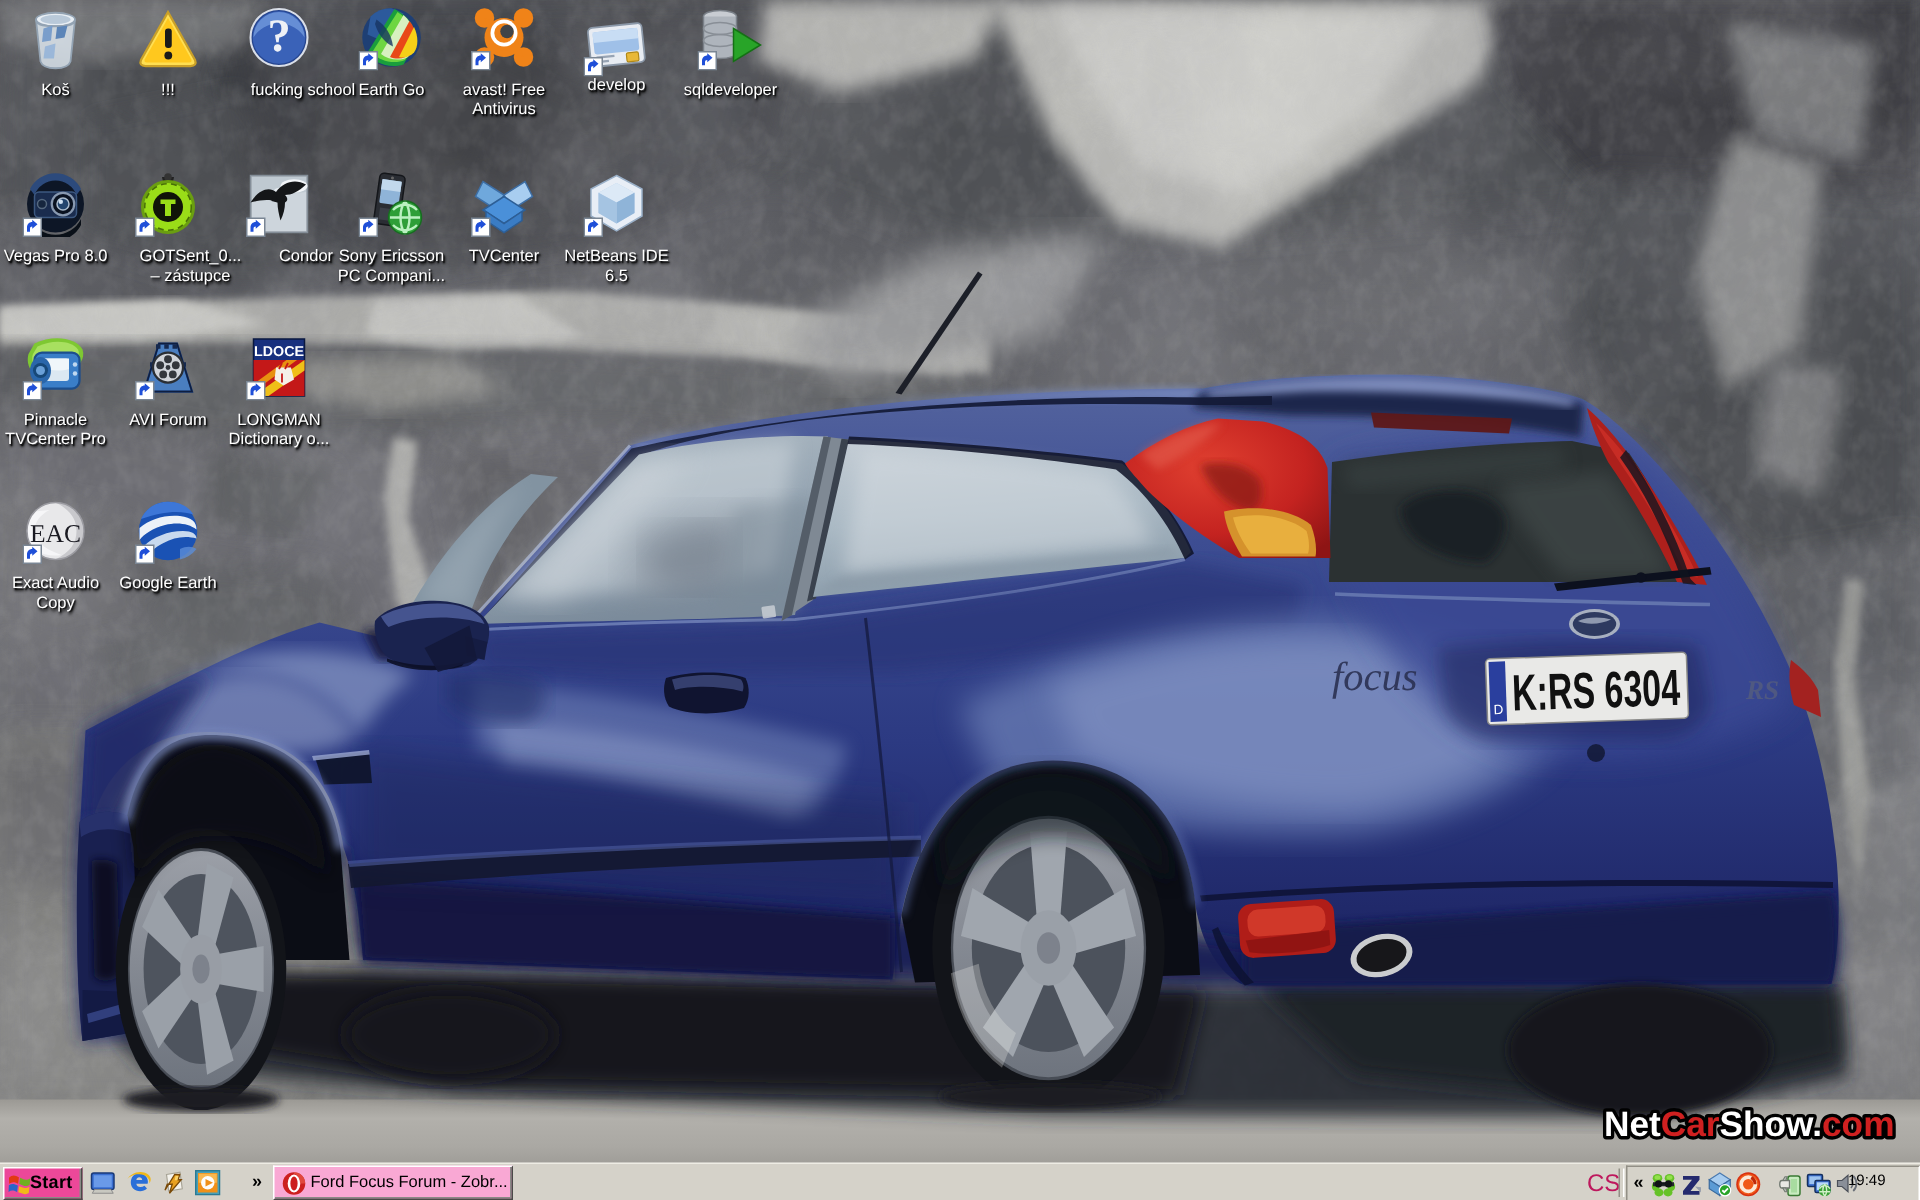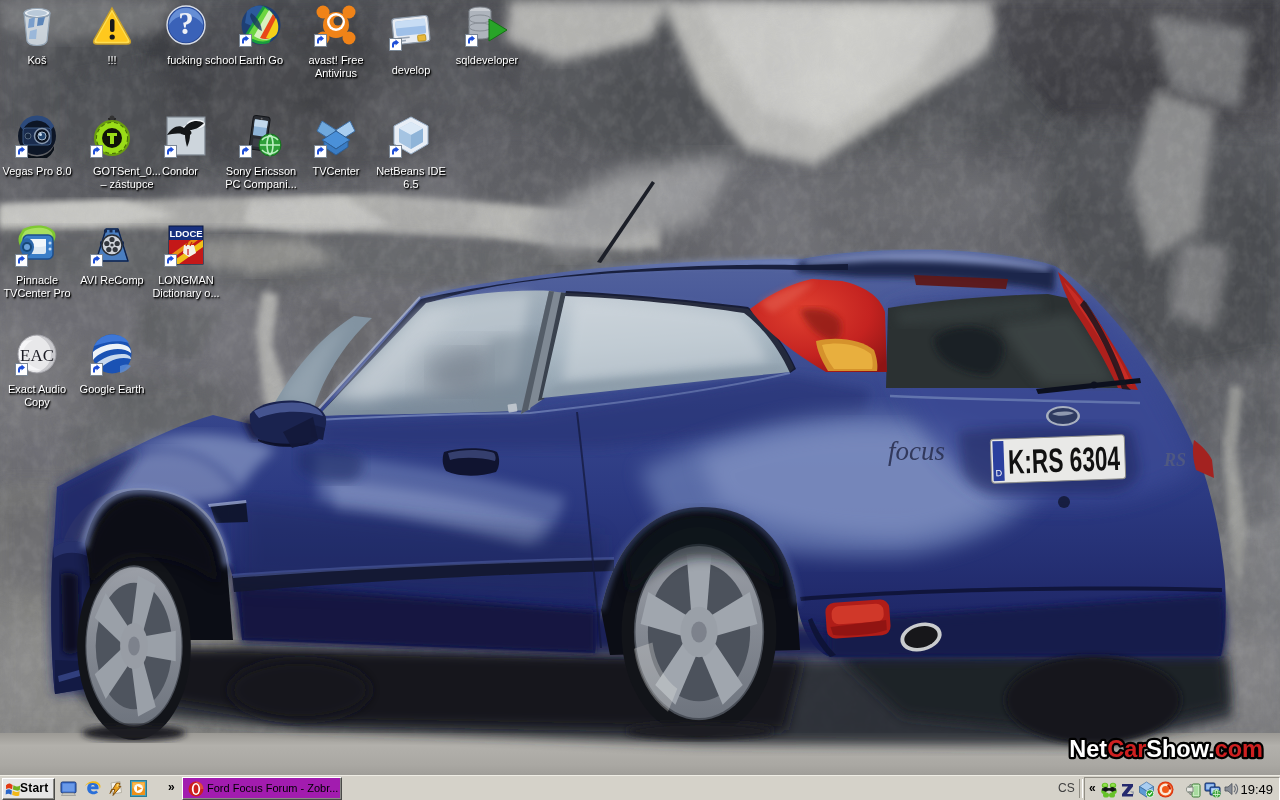--- a/index.html
+++ b/index.html
@@ -1,28 +1,28 @@
 <!DOCTYPE html>
 <html><head><meta charset="utf-8">
 <style>
 html,body{margin:0;padding:0;width:1280px;height:800px;overflow:hidden;font-family:"Liberation Sans",sans-serif;}
 #desktop{position:absolute;left:0;top:0;width:1280px;height:800px;background:#6a6b6e;}
 #wall{position:absolute;left:0;top:0;}
 .lbl{position:absolute;color:#fff;font-size:11px;line-height:13px;text-align:center;text-shadow:1px 1px 1px #000,1px 2px 2px rgba(0,0,0,.9);width:110px;}
 .ico{position:absolute;}
 #taskbar{position:absolute;left:0;top:775px;width:1280px;height:25px;background:#d5d2c9;border-top:1px solid #eeece4;box-sizing:border-box;}
-#startbtn{position:absolute;left:2px;top:2px;width:51px;height:20px;background:#e5e5e5;border-top:1px solid #fff;border-left:1px solid #fff;border-right:1px solid #4a4a48;border-bottom:1px solid #4a4a48;box-shadow:inset -1px -1px 0 #8a8a86;font-weight:bold;font-size:12px;color:#000;}
+#startbtn{position:absolute;left:2px;top:2px;width:51px;height:20px;background:#ec4899;border-top:1px solid #fff;border-left:1px solid #fff;border-right:1px solid #4a4a48;border-bottom:1px solid #4a4a48;box-shadow:inset -1px -1px 0 #8a8a86;font-weight:bold;font-size:12px;color:#000;}
 #startbtn span{position:absolute;left:17px;top:2px;letter-spacing:0.2px;}
-#taskbtn{position:absolute;left:182px;top:1px;width:158px;height:21px;background:#a21caf;border-top:1px solid #fff;border-left:1px solid #fff;border-right:1px solid #4a4a48;border-bottom:1px solid #4a4a48;box-shadow:inset -1px -1px 0 #8a8a86;font-size:11px;color:#000;}
+#taskbtn{position:absolute;left:182px;top:1px;width:158px;height:21px;background:#f9a8d4;border-top:1px solid #fff;border-left:1px solid #fff;border-right:1px solid #4a4a48;border-bottom:1px solid #4a4a48;box-shadow:inset -1px -1px 0 #8a8a86;font-size:11px;color:#000;}
 #taskbtn span{position:absolute;left:24px;top:4px;white-space:nowrap;}
 .qlicon{position:absolute;top:4px;}
-#traytxt{position:absolute;left:1058px;top:5px;font-size:12px;color:#404040;}
+#traytxt{position:absolute;left:1058px;top:5px;font-size:16px;color:#be185d;}
 #traydiv{position:absolute;left:1079px;top:3px;width:2px;height:19px;border-left:1px solid #928f86;border-right:1px solid #fff;}
 #tray{position:absolute;left:1084px;top:1px;width:194px;height:22px;border-top:1px solid #928f86;border-left:1px solid #928f86;border-bottom:1px solid #fff;border-right:1px solid #fff;}
-#clock{position:absolute;right:6px;top:4px;font-size:13px;color:#000;}
+#clock{position:absolute;right:22px;top:4px;font-size:10px;color:#000;}
 .chev{font-weight:bold;font-size:12px;color:#000;}
 </style></head>
 <body>
 <div id="desktop">
 <svg id="wall" width="1280" height="775" viewBox="0 0 1280 775">
 <defs>
 <linearGradient id="rockbg" x1="0" y1="0" x2="0" y2="1">
 <stop offset="0" stop-color="#4b4c51"></stop>
           <stop offset="0.35" stop-color="#5d5e63"></stop>
           <stop offset="0.62" stop-color="#717276"></stop>
@@ -411,21 +411,21 @@
 <rect x="7" y="13" width="30" height="15" rx="2" fill="#9fc0e8"></rect>
           <rect x="7" y="13" width="30" height="7" fill="#c8ddf4"></rect>
 <path d="M8,30 L20,30 M8,33 L16,33" stroke="#98a4b4" stroke-width="1.5"></path>
 <rect x="28" y="29" width="8" height="6" rx="1" fill="#e8b838" stroke="#b08818" stroke-width="0.8"></rect>
         </g>
         <g transform="translate(0,31)">
           <rect x="0.5" y="0.5" width="12" height="12" fill="#fff" stroke="#7a8694" stroke-width="1"></rect>
           <path d="M3,9.5 L3,6.5 C3,4.5 4.5,3 6.5,3 L6.5,1.5 L10,4.5 L6.5,7.5 L6.5,6 C5.5,6 5,6.5 5,7.5 L5,9.5 Z" fill="#1f4fd8"></path>
         </g>
       </svg>
-<div class="lbl" style="left:376px;top:64px;width:70px">develop</div>
+<div class="lbl" style="left:376px;top:51px;width:70px">develop</div>
 <svg class="ico" style="left:465px;top:3px" width="44" height="44" viewBox="0 0 44 44">
         <g>
           <ellipse cx="15" cy="8" rx="11" ry="4" fill="#c8ccd2" stroke="#7a8088"></ellipse>
 <path d="M4,8 L4,32 C4,34.5 9,36 15,36 C21,36 26,34.5 26,32 L26,8" fill="#aeb4bc" stroke="#7a8088"></path>
 <ellipse cx="15" cy="16" rx="11" ry="4" fill="none" stroke="#888e96"></ellipse>
           <ellipse cx="15" cy="24" rx="11" ry="4" fill="none" stroke="#888e96"></ellipse>
 <path d="M24,16 L42,27 L24,38 Z" fill="#28a428" stroke="#157015" stroke-width="1"></path>
         </g>
         <g transform="translate(0,31)">
           <rect x="0.5" y="0.5" width="12" height="12" fill="#fff" stroke="#7a8694" stroke-width="1"></rect>
@@ -468,21 +468,21 @@
 <path d="M4,4 L40,4 L40,14 L4,18 Z" fill="#bfc9d1"></path>
 <ellipse cx="32" cy="10" rx="9" ry="4.5" fill="#f2f5f8"></ellipse>
         <ellipse cx="24" cy="14" rx="6" ry="3" fill="#e8edf2"></ellipse>
 <path d="M3,21 C8,13 15,10 20,14 C25,7 33,5 40,9 C35,14 30,16 26,16 C28,18 28,20 26,21 C26,25 25,29 23,33 C22,29 21,25 21,21 C15,18 8,20 3,21 Z" fill="#141618"></path>
 <path d="M20,14 C18,16 17,18 17,20 L21,21 Z" fill="#141618"></path>
         <g transform="translate(0,31)">
           <rect x="0.5" y="0.5" width="12" height="12" fill="#fff" stroke="#7a8694" stroke-width="1"></rect>
           <path d="M3,9.5 L3,6.5 C3,4.5 4.5,3 6.5,3 L6.5,1.5 L10,4.5 L6.5,7.5 L6.5,6 C5.5,6 5,6.5 5,7.5 L5,9.5 Z" fill="#1f4fd8"></path>
         </g>
       </svg>
-<div class="lbl" style="left:145px;top:165px;width:70px">Condor</div>
+<div class="lbl" style="left:169px;top:165px;width:70px">Condor</div>
 <svg class="ico" style="left:239px;top:114px" width="44" height="44" viewBox="0 0 44 44">
         <g transform="rotate(8 20 20)">
           <rect x="12" y="2" width="17" height="34" rx="3" fill="#2a2d33" stroke="#14161a"></rect>
 <rect x="14" y="6" width="13" height="16" rx="1" fill="#8fb4d8"></rect>
           <rect x="14" y="6" width="13" height="7" fill="#c2d8ec"></rect>
 <rect x="15" y="25" width="11" height="8" fill="#3c4048"></rect>
           <circle cx="20.5" cy="4.5" r="1" fill="#666"></circle>
         </g>
 <circle cx="31" cy="31" r="11" fill="#2e9e38"></circle>
         <path d="M23,26 A11,11 0 0 1 39,26 M21,31 L41,31 M23,36 A11,11 0 0 0 39,36 M31,20 C27,26 27,36 31,42 M31,20 C35,26 35,36 31,42" stroke="#baf0c0" stroke-width="1.6" fill="none"></path>
@@ -544,21 +544,21 @@
           <circle cx="18.8" cy="26.6" r="2.6"></circle>
           <circle cx="25.2" cy="26.6" r="2.6"></circle>
           <circle cx="27.2" cy="20.5" r="2.6"></circle>
           <circle cx="22" cy="22" r="1.6"></circle>
         </g>
         <g transform="translate(0,31)">
           <rect x="0.5" y="0.5" width="12" height="12" fill="#fff" stroke="#7a8694" stroke-width="1"></rect>
           <path d="M3,9.5 L3,6.5 C3,4.5 4.5,3 6.5,3 L6.5,1.5 L10,4.5 L6.5,7.5 L6.5,6 C5.5,6 5,6.5 5,7.5 L5,9.5 Z" fill="#1f4fd8"></path>
         </g>
       </svg>
-<div class="lbl" style="left:67px;top:274px;width:90px">AVI ReComp</div>
+<div class="lbl" style="left:67px;top:274px;width:90px">AVI Forum</div>
 <svg class="ico" style="left:164px;top:223px" width="44" height="44" viewBox="0 0 44 44">
         <rect x="5" y="3" width="34" height="38" fill="#18307e" stroke="#0a1840" stroke-width="1"></rect>
 <text x="22" y="14" text-anchor="middle" font-family="Liberation Sans,sans-serif" font-weight="bold" font-size="9.5" fill="#fff">LDOCE</text>
 <rect x="5" y="17" width="34" height="24" fill="#c41818"></rect>
 <path d="M5,41 L39,17 L39,24 L15,41 Z" fill="#f0c018"></path>
         <path d="M5,33 L27,17 L34,17 L5,38 Z" fill="#e89010"></path>
 <path d="M20,22 L30,22 L32,30 L25,34 L19,30 Z" fill="#f4f0e8"></path>
         <path d="M22,23 L24,19 M26,23 L28,19 M24,26 L24,32" stroke="#c41818" stroke-width="1.2"></path>
         <g transform="translate(0,31)">
           <rect x="0.5" y="0.5" width="12" height="12" fill="#fff" stroke="#7a8694" stroke-width="1"></rect>

